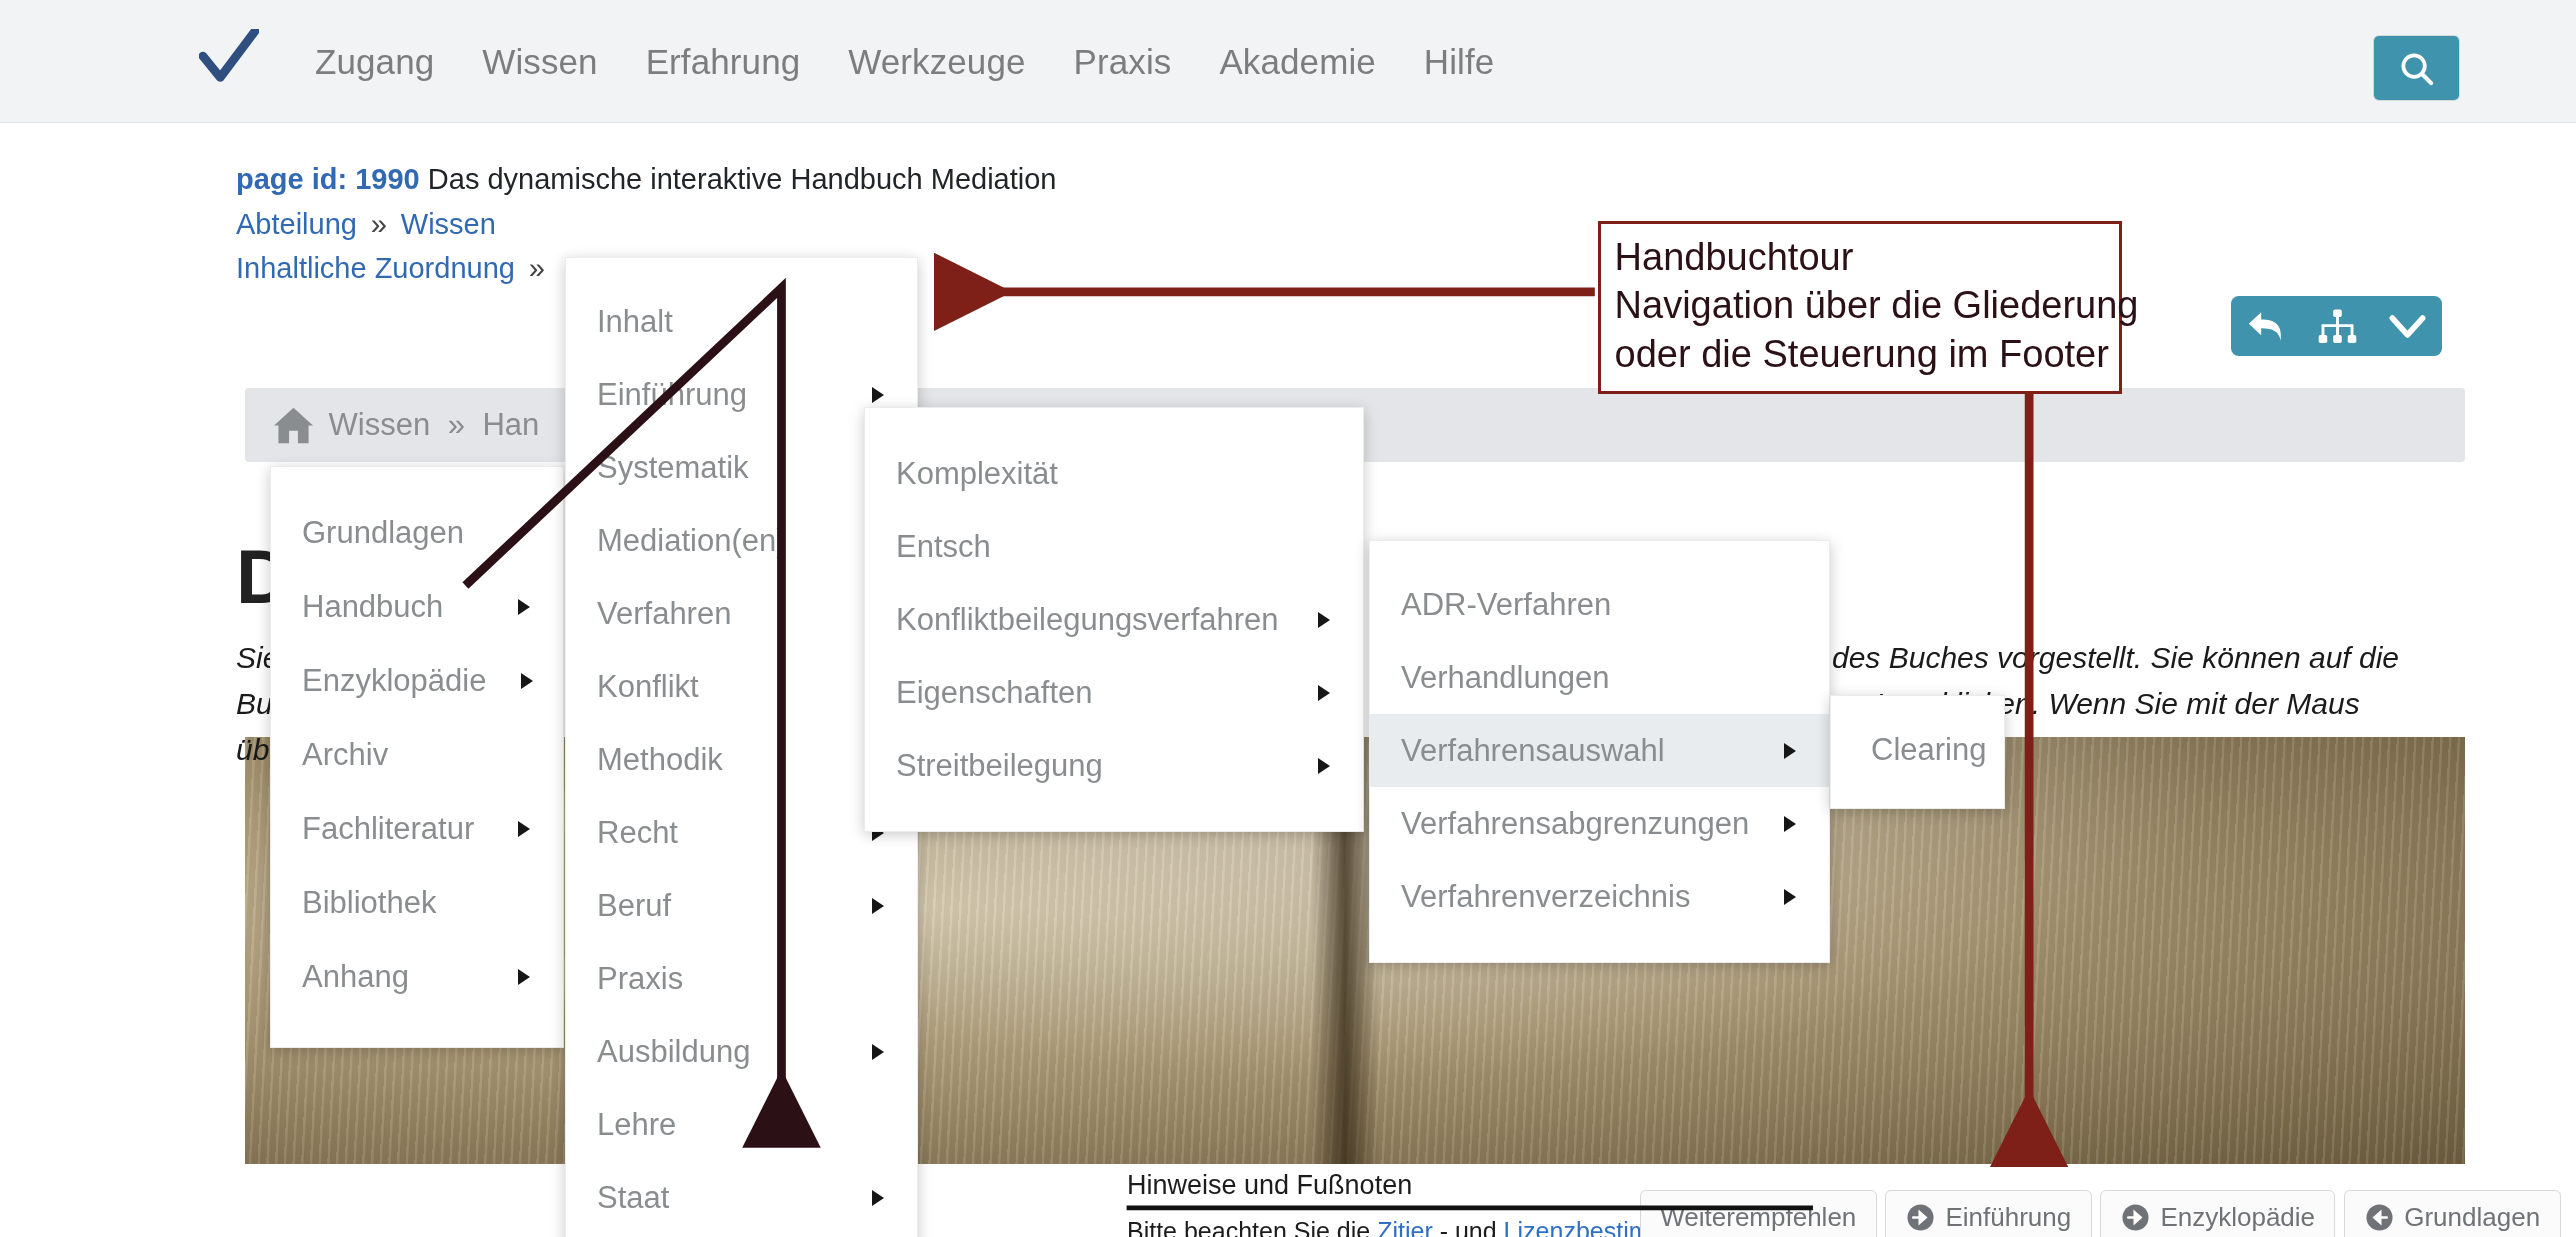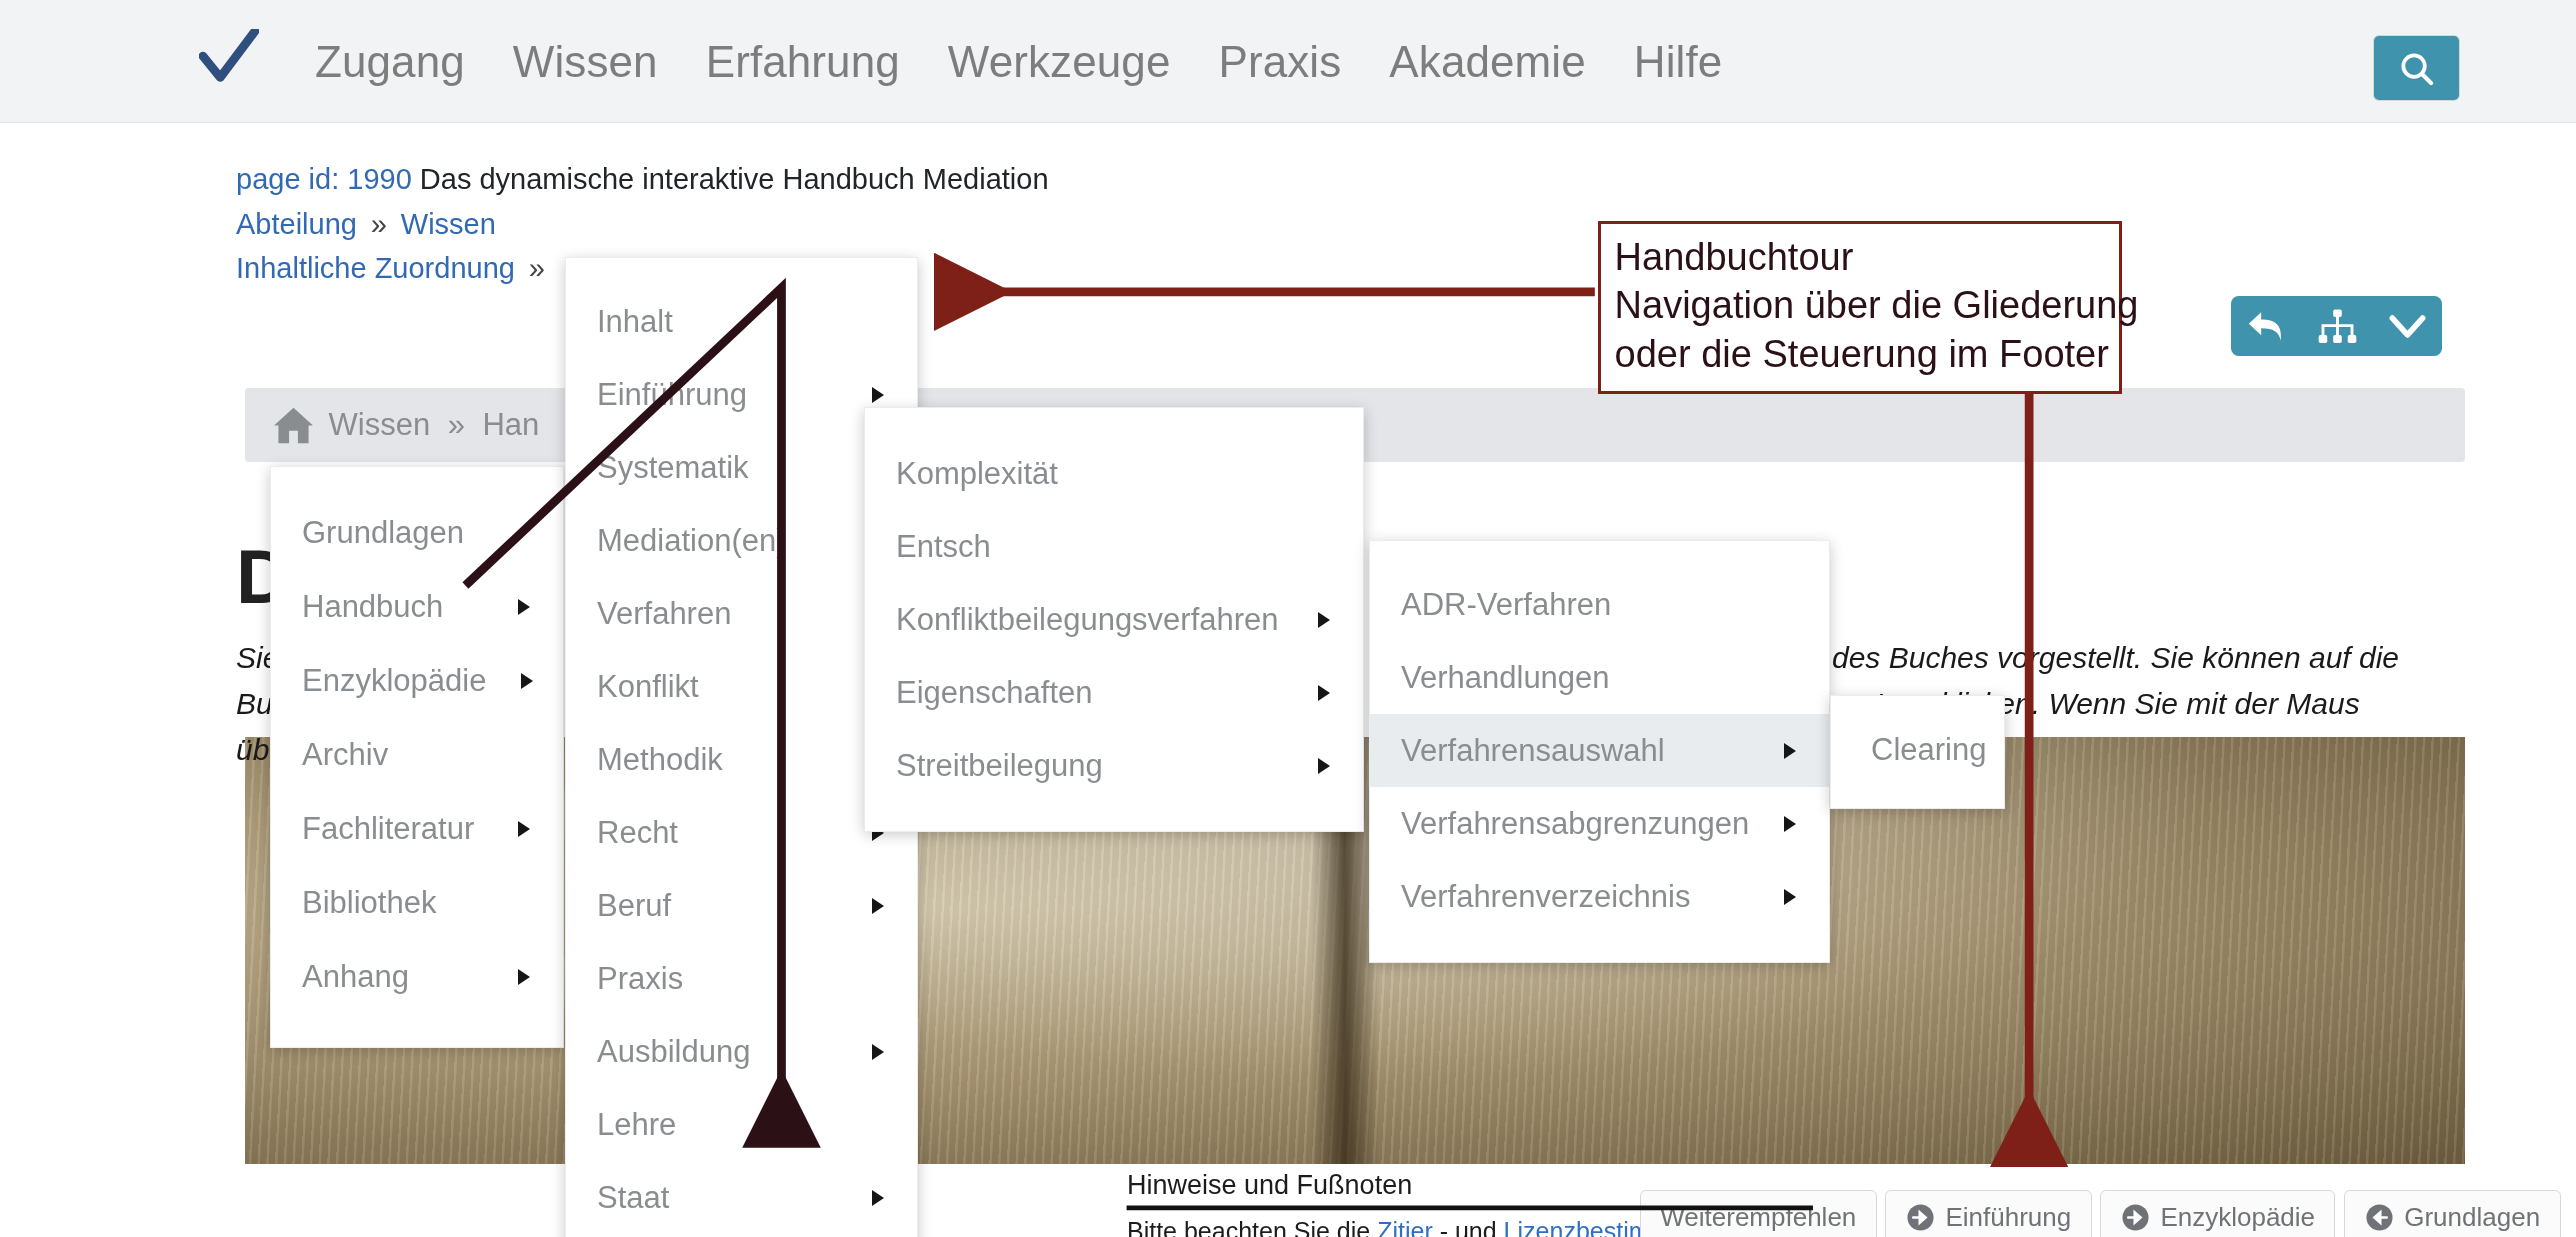--- a/index.html
+++ b/index.html
@@ -20,21 +20,21 @@
   }
   .logo-check {
     position: absolute; left: 199px; top: 29px;
     width: 60px; height: 60px;
   }
   .nav-links {
     position: absolute; left: 291px; top: 0; height: 123px;
     display: flex; align-items: center; gap: 0;
   }
   .nav-link {
-    color: #7d7d7d; font-size: 44px; padding: 0 24px;
+    color: #7d7d7d; font-size: 35px; padding: 0 24px;
     white-space: nowrap; cursor: pointer; letter-spacing: 0.1px;
   }
   .search-wrap {
     position: absolute; right: 116px; top: 35px;
     display: flex; height: 66px;
     border: 1px solid #d5d9dd; border-radius: 5.8px; overflow: hidden;
     background: #fff;
   }
   .search-input {
     width: 398px; height: 100%;
@@ -45,21 +45,21 @@
   .search-input::placeholder { color: #6f6f6f; }
   .search-btn {
     width: 85px; height: 100%;
     background: #3f93ad; border: none; cursor: pointer;
     display: flex; align-items: center; justify-content: center;
   }
 
   
   .pageinfo { position: absolute; left: 236px; top: 158px; }
   .pageinfo-line1 { font-size: 29px; color: #212529; white-space: nowrap; line-height: 1.5; }
-  .pageid { color: #3269b3; }
+  .pageid { color: #3269b3; font-weight: bold; }
   .crumbline { font-size: 29px; line-height: 1.55; white-space: nowrap; }
   .crumblink { color: #3269b3; cursor: pointer; }
   .crumbsep { color: #444; padding: 0 5.8px; }
 
   
   .content-crumb {
     position: absolute; left: 245px; top: 388px;
     width: 2220px; height: 74px;
     background: #e3e5e8; border-radius: 3.9px;
     display: flex; align-items: center; padding-left: 27px; gap: 13.6px;

